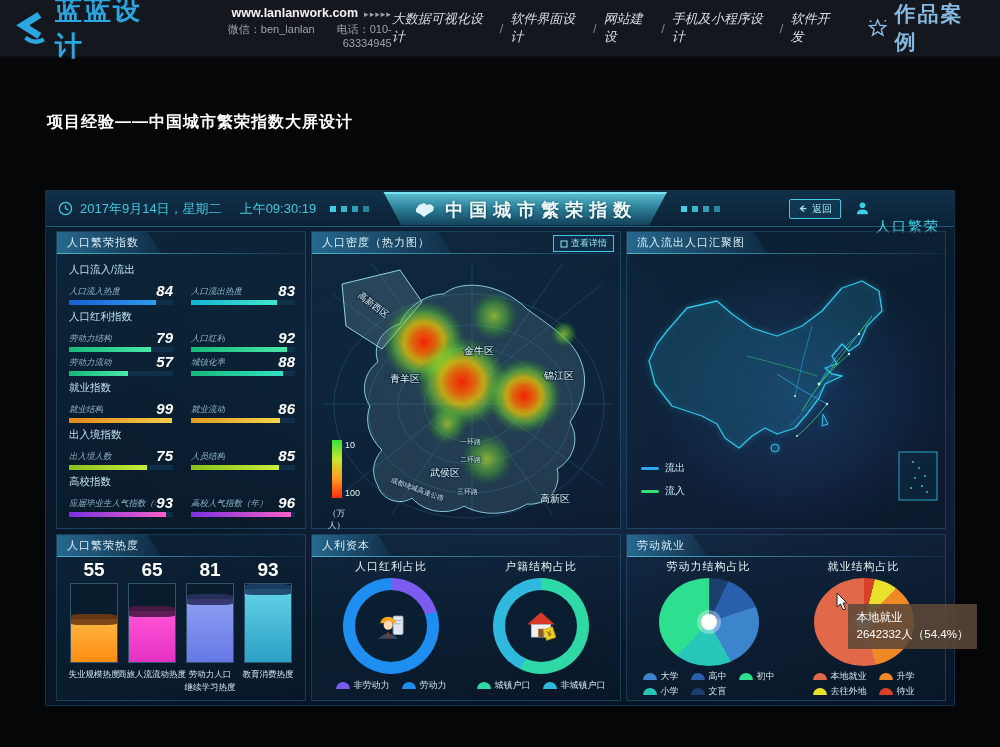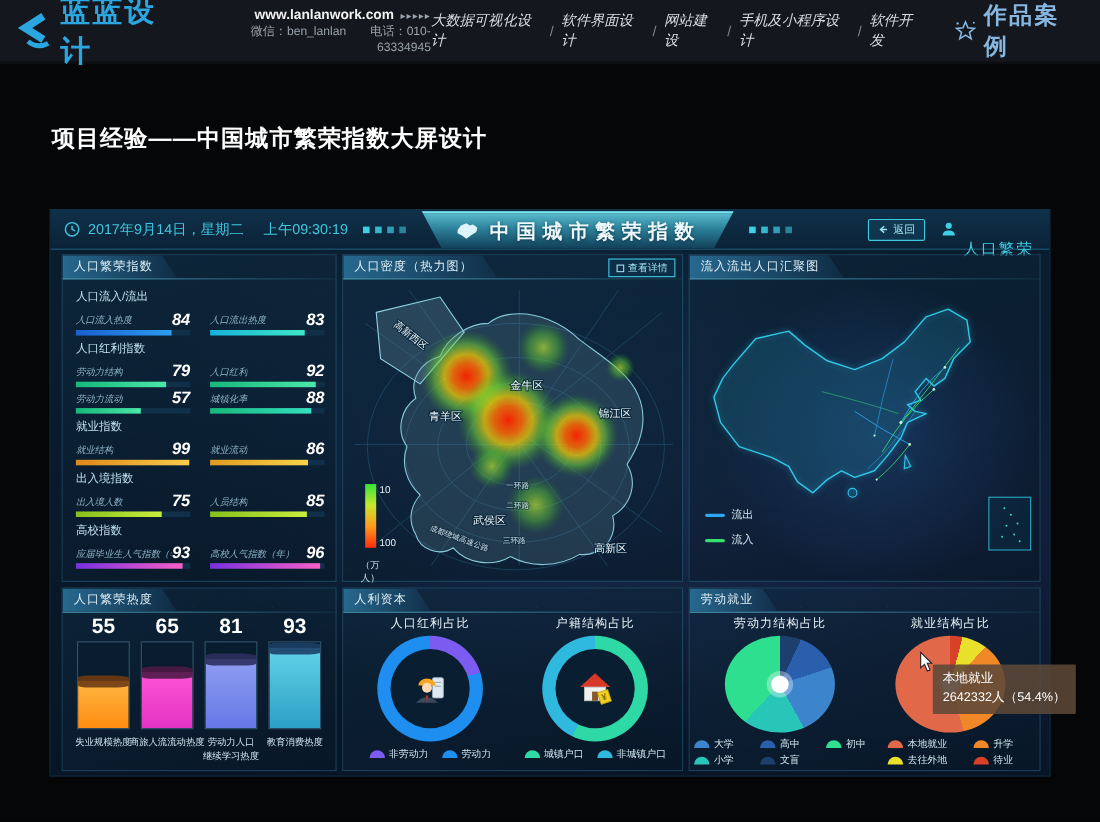--- a/index.html
+++ b/index.html
@@ -15,21 +15,21 @@
   .site-url{color:#f2f2f2;font-size:12.5px;font-weight:bold;}
   .site-url .arrows{color:#9aa3ad;font-size:9px;letter-spacing:1px;margin-left:6px;}
   .site-contact{color:#9aa3ad;font-size:11px;}
   #site-nav{margin-left:auto;display:flex;align-items:center;color:#d8dde2;
     font-family:"Liberation Serif","DejaVu Serif",serif;font-style:italic;font-size:13px;}
   #site-nav .sep{color:#7d8590;margin:0 7px;font-style:normal;}
   .cases-wrap{display:flex;align-items:center;margin:0 16px 0 26px;}
   .cases-label{color:#86b7e0;font-size:21px;font-weight:bold;letter-spacing:2px;margin-left:6px;}
 
   
-  #page-title{position:absolute;left:47px;top:112px;color:#fff;font-size:21px;font-weight:bold;letter-spacing:1px;}
+  #page-title{position:absolute;left:47px;top:112px;color:#fff;font-size:16px;font-weight:bold;letter-spacing:1px;}
 
   
   #dash{position:absolute;left:45px;top:190px;width:910px;height:516px;
     background:
       radial-gradient(ellipse at 50% 42%, rgba(40,95,150,.28), transparent 58%),
       radial-gradient(ellipse at 80% 58%, rgba(70,60,140,.20), transparent 52%),
       linear-gradient(180deg,#0a1e30,#081526);
     border:1px solid #123048;}
   #dash .stars{position:absolute;inset:0;pointer-events:none;opacity:.7;
     background-image:
@@ -122,21 +122,21 @@
   .chart-block{flex:1;display:flex;flex-direction:column;align-items:center;position:relative;}
   .c-title{color:#e8f4f8;font-size:11px;margin:1px 0 4px;letter-spacing:1px;}
   .donut{position:relative;width:96px;height:96px;border-radius:50%;}
   .hole{position:absolute;inset:12px;border-radius:50%;background:#0a1e31;
     display:flex;align-items:center;justify-content:center;}
   .pie{position:relative;width:100px;height:100px;border-radius:50%;}
   .pie-dot{position:absolute;left:50%;top:50%;width:16px;height:16px;border-radius:50%;
     background:#fff;transform:translate(-50%,-50%);box-shadow:0 0 0 4px rgba(255,255,255,.35);}
   .legend{display:flex;gap:12px;margin-top:5px;justify-content:center;flex-wrap:nowrap;}
   .lg-col{display:flex;flex-direction:column;gap:2px;margin-top:4px;}
-  .lg-row{display:flex;gap:24px;justify-content:flex-start;align-items:center;}
+  .lg-row{display:flex;gap:12px;justify-content:flex-start;align-items:center;}
   .lg-item{display:flex;align-items:center;color:#cfe6ee;font-size:9px;white-space:nowrap;}
   .arc{width:14px;height:7px;border-radius:7px 7px 0 0;margin-right:4px;}
   #emp-tooltip{position:absolute;left:34px;top:26px;z-index:5;background:rgba(92,72,56,.88);
     color:#fff;font-size:11.5px;padding:5px 9px;line-height:1.5;white-space:nowrap;border-radius:1px;}
   #emp-cursor{position:absolute;left:-12px;top:-12px;}
 
   svg text{font-family:"Liberation Sans","DejaVu Sans",sans-serif;}
 </style>
 </head>
 <body>

